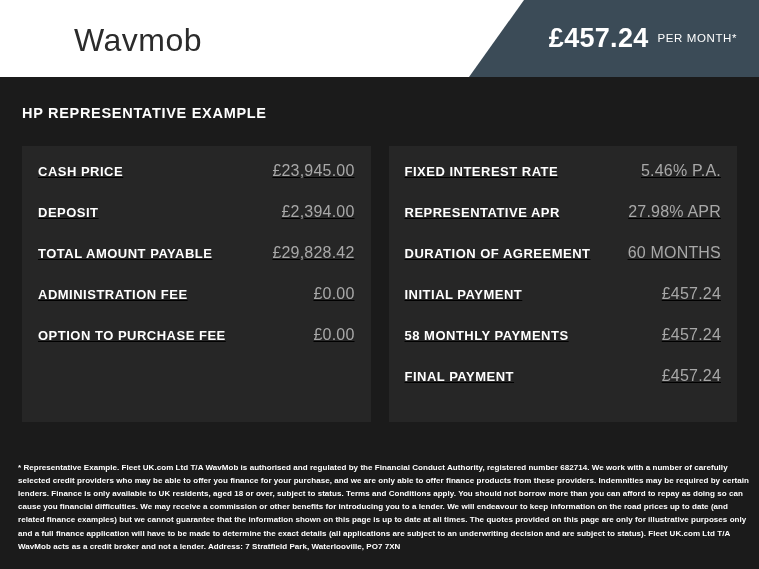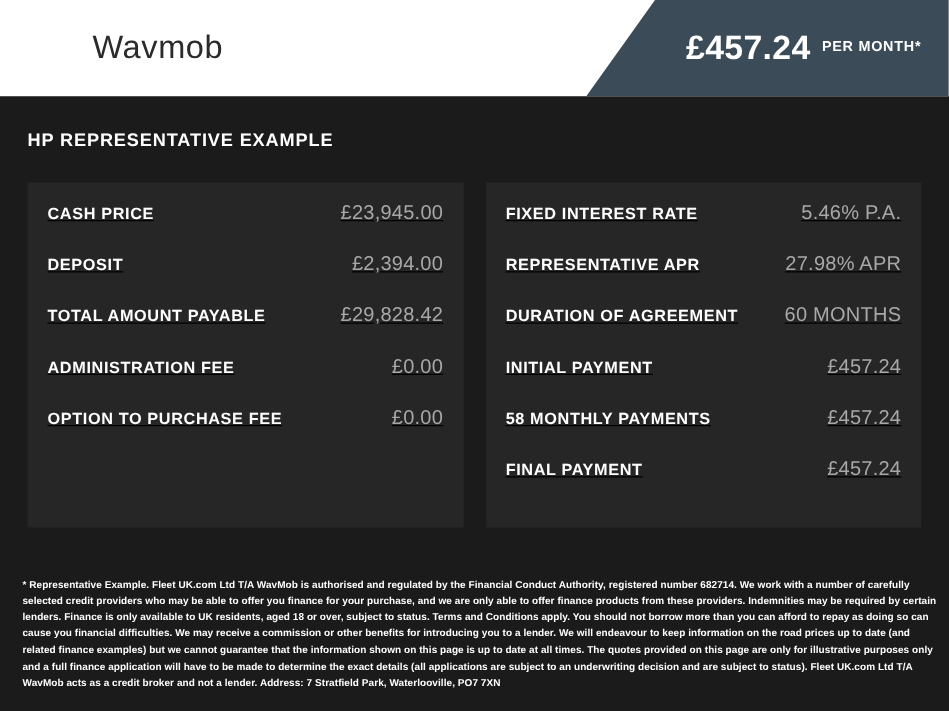--- a/index.html
+++ b/index.html
@@ -22,21 +22,21 @@
   .header {
     position: relative;
     height: 77px;
     background: #ffffff;
     overflow: hidden;
   }
   .brand {
     position: absolute;
     left: 74px;
     top: 22px;
-    font-size: 26px;
+    font-size: 32px;
     letter-spacing: 0.5px;
     color: #2b2b2b;
     font-weight: 400;
     text-align: center;
   }
   .price-panel {
     position: absolute;
     right: 0;
     top: 0;
     height: 77px;
@@ -51,21 +51,21 @@
   }
   .price-amount {
     color: #ffffff;
     font-size: 27px;
     font-weight: 700;
     letter-spacing: 0.3px;
   }
   .price-period {
     color: #ffffff;
     font-size: 11.5px;
-    font-weight: 700;
+    font-weight: 400;
     letter-spacing: 0.6px;
     margin-left: 9px;
     padding-bottom: 2px;
   }
 
   
   .section-title {
     color: #ffffff;
     font-size: 14.5px;
     font-weight: 700;

